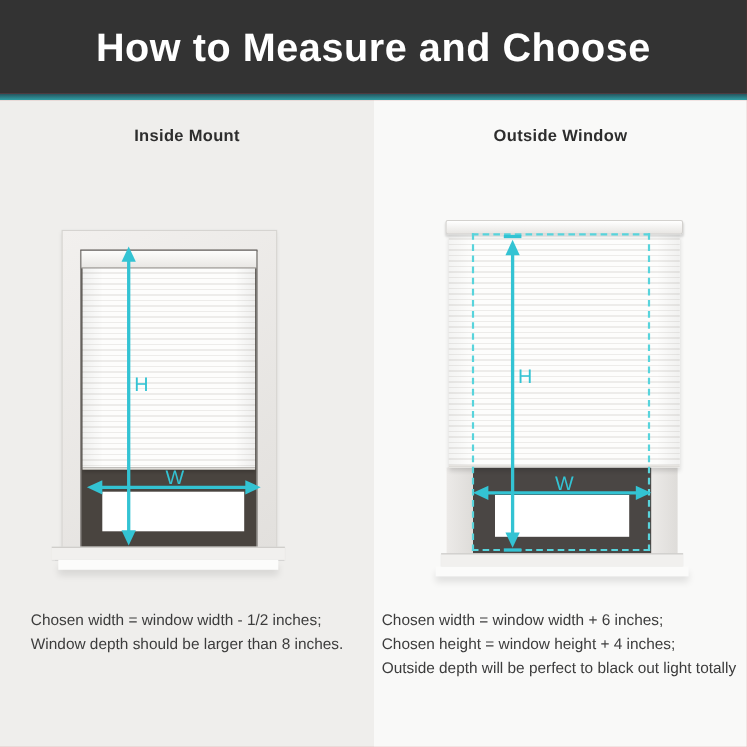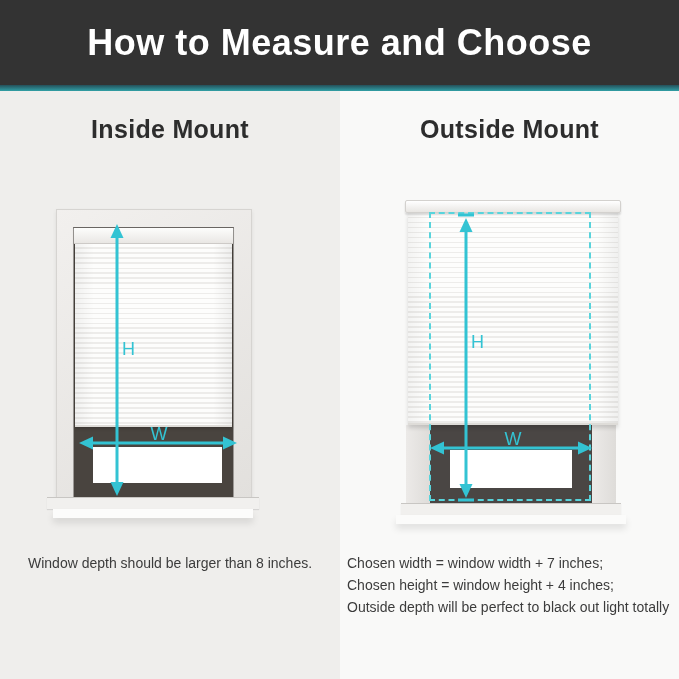--- a/index.html
+++ b/index.html
@@ -11,21 +11,21 @@
             display:flex; align-items:center; justify-content:center; }
   .header-title { color:#ffffff; font-size:36px; font-weight:bold; letter-spacing:.5px; }
   .accent-bar { position:absolute; left:0; top:85px; width:679px; height:6px;
                 background:linear-gradient(#24505a,#31a0a6); }
 
   
   .panel { position:absolute; top:91px; height:588px; }
   .panel-left  { left:0;   width:340px; background:#efeeec; }
   .panel-right { left:340px; width:339px; background:#f9f9f8; }
   .panel-heading { position:absolute; top:24px; left:0; width:100%; text-align:center;
-                   font-size:25px; font-weight:bold; color:#2d2d2d; letter-spacing:.3px; }
+                   font-size:15px; font-weight:bold; color:#2d2d2d; letter-spacing:.3px; }
 
   
   .in-frame { position:absolute; left:56px; top:118px; width:196px; height:290px;
               background:linear-gradient(145deg,#f2f0ee,#e2e0dd); border:1px solid #d6d4d1;
               box-shadow:0 2px 4px rgba(0,0,0,.08); }
   .in-recess { position:absolute; left:73px; top:136px; width:161px; height:271px;
                background:#49443f; border:1px solid #9c9996; border-top:2px solid #6b6764; }
   .in-glass { position:absolute; left:93px; top:356px; width:129px; height:36px; background:#ffffff; }
   .in-headrail { position:absolute; left:74px; top:137px; width:159px; height:16px;
                  background:linear-gradient(#fdfdfc,#e9e7e4); border-bottom:1px solid #cfccc9;
@@ -101,26 +101,27 @@
       <polygon points="117,133 110.5,147 123.5,147" fill="#33c3d3"></polygon>
       <polygon points="117,405 110.5,391 123.5,391" fill="#33c3d3"></polygon>
       <line x1="91" y1="352" x2="225" y2="352" stroke="#33c3d3" stroke-width="3"></line>
       <polygon points="79,352 93,345.5 93,358.5" fill="#33c3d3"></polygon>
       <polygon points="237,352 223,345.5 223,358.5" fill="#33c3d3"></polygon>
     </svg>
     <div class="dim-label lbl-h-in">H</div>
     <div class="dim-label lbl-w-in">W</div>
 
     <div class="notes notes-left">
+      <div>Chosen width = window width - 1/2 inches;</div>
       <div>Window depth should be larger than 8 inches.</div>
     </div>
   </div>
 
   <div class="panel panel-right">
-    <div class="panel-heading">Outside Mount</div>
+    <div class="panel-heading">Outside Window</div>
 
     <div class="out-jamb out-jamb-left"></div>
     <div class="out-jamb out-jamb-right"></div>
     <div class="out-opening"></div>
     <div class="out-glass"></div>
     <div class="out-sill"></div>
     <div class="out-sill-base"></div>
     <div class="out-shade"></div>
     <div class="out-headrail"></div>
     <div class="dash-rect"></div>
@@ -132,19 +133,19 @@
       <polygon points="126,127 119.5,141 132.5,141" fill="#33c3d3"></polygon>
       <polygon points="126,407 119.5,393 132.5,393" fill="#33c3d3"></polygon>
       <line x1="102" y1="357" x2="240" y2="357" stroke="#33c3d3" stroke-width="3"></line>
       <polygon points="90,357 104,350.5 104,363.5" fill="#33c3d3"></polygon>
       <polygon points="252,357 238,350.5 238,363.5" fill="#33c3d3"></polygon>
     </svg>
     <div class="dim-label lbl-h-out">H</div>
     <div class="dim-label lbl-w-out">W</div>
 
     <div class="notes notes-right">
-      <div>Chosen width = window width + 7 inches;</div>
+      <div>Chosen width = window width + 6 inches;</div>
       <div>Chosen height = window height + 4 inches;</div>
       <div>Outside depth will be perfect to black out light totally</div>
     </div>
   </div>
 
 </div>
 
 </body></html>

